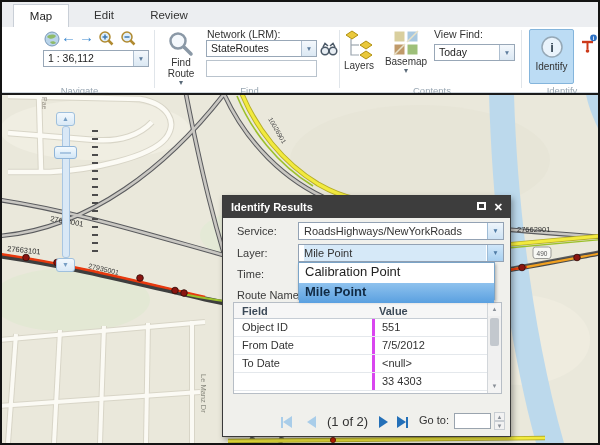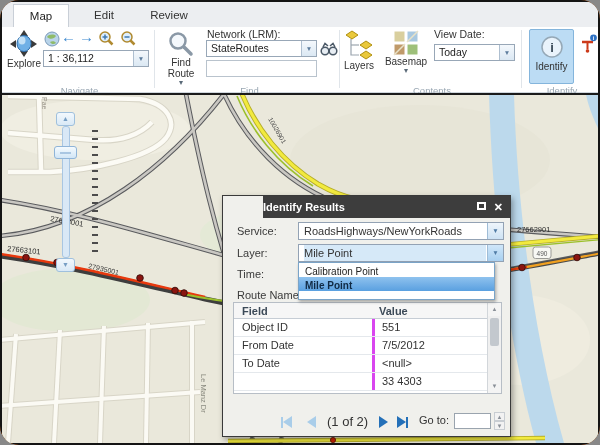--- a/index.html
+++ b/index.html
@@ -1,21 +1,20 @@
 <!DOCTYPE html>
 <html><head>
 <meta charset="utf-8">
 <style>
   * { margin:0; padding:0; box-sizing:border-box; }
   body { background:#888; font-family:"Liberation Sans", sans-serif; }
   .window{
     position:relative; width:600px; height:445px; background:#f97316;
     box-shadow: inset 0 0 0 2px #141414; overflow:hidden;
     font-family:"Liberation Sans", sans-serif;
-    border-radius:19px;
   }
   
   .tabbar{position:absolute;left:2px;top:2px;right:2px;height:25px;background:#eceef1;}
   .tab{position:absolute;top:2px;height:23px;line-height:23px;text-align:center;
        font-size:11.5px;color:#333;}
   .tab.active{background:#fff;border:1px solid #c9cfd7;border-bottom:none;color:#222;}
   
   .ribbon{position:absolute;left:2px;top:27px;right:2px;height:66px;background:#fff;
           border-bottom:1px solid #cfd6dd;}
   .gsep{position:absolute;top:3px;height:58px;width:1px;background:#e0e5ea;}
@@ -40,33 +39,33 @@
             border:1px solid #a9c6e2;border-radius:3px;}
   .zs-thumb{position:absolute;left:54px;top:146px;width:23px;height:13px;background:linear-gradient(#f4fafe,#d2e6f6);
             border:1px solid #8fb4d8;border-radius:3px;}
   .zs-thumb::after{content:"";position:absolute;left:5px;right:5px;top:5px;height:2px;background:#a9c6e2;}
   .zs-ticks{position:absolute;left:92px;top:130px;width:6px;height:126px;
             background:repeating-linear-gradient(180deg,#4c4c4c 0 2px,transparent 2px 8px);}
   
   .dialog{position:absolute;left:222px;top:195px;width:289px;height:242px;background:#f0f0ec;
           border:1px solid #3a3a3a;box-shadow:2px 3px 6px rgba(0,0,0,.35);font-size:11px;color:#333;}
   .dlg-title{position:absolute;left:0;top:0;right:0;height:22px;background:#3d3d3d;color:#fff;
-             font-weight:bold;font-size:11px;line-height:22px;margin-left:40px;}
+             font-weight:bold;font-size:11px;line-height:22px;padding-left:8px;}
   .dlg-max{position:absolute;right:24px;top:6px;width:9px;height:8px;border:2px solid #fff;}
   .dlg-close{position:absolute;right:7px;top:3px;color:#fff;font-size:11px;font-weight:bold;line-height:16px;}
   .dlg-lab{position:absolute;left:14px;font-size:11px;color:#3a3a3a;}
   .dcombo{position:absolute;left:75px;width:206px;height:18px;background:#fff;border:1px solid #93a2b4;}
   .dcombo .val{position:absolute;left:5px;top:0;bottom:0;right:17px;line-height:16px;font-size:11px;overflow:hidden;white-space:nowrap;}
   .dcombo .arr{position:absolute;right:0;top:0;bottom:0;width:16px;background:linear-gradient(#eef5fb,#cde2f4);
                border-left:1px solid #9fbcd6;color:#4f7ba5;font-size:6.5px;text-align:center;line-height:16px;}
   .dcombo.open .val{background:#d6e9f8;}
   .dcombo.open .arr{background:linear-gradient(#cfe6f9,#a9d0f0);}
   .dlist{position:absolute;left:75px;top:66px;width:197px;height:38px;background:#fff;
          border:1px solid #7aa4c8;box-shadow:1px 2px 3px rgba(0,0,0,.3);z-index:6;}
-  .dlist .opt{height:14px;line-height:18px;padding-left:6px;font-size:10px;color:#222;}
+  .dlist .opt{height:20px;line-height:18px;padding-left:6px;font-size:13px;color:#222;}
   .dlist .opt.sel{background:linear-gradient(#8fc2ee,#5aa0e0);font-weight:bold;color:#102a44;}
   .dtable{position:absolute;left:10px;top:106px;width:269px;height:92px;background:#fff;
           border:1px solid #b7bec6;}
   .thead{position:absolute;left:0;top:0;right:14px;height:16px;background:#f6f6f6;
          border-bottom:1px solid #c6cdd5;font-weight:bold;color:#3c4a58;}
   .trow{position:absolute;left:0;right:14px;height:18px;border-bottom:1px solid #e4e8ec;}
   .tc1{position:absolute;left:8px;top:0;bottom:0;width:118px;line-height:17px;overflow:hidden;white-space:nowrap;}
   .tc2{position:absolute;left:138px;top:0;bottom:0;right:2px;line-height:17px;border-left:3px solid #d946ef;padding-left:7px;overflow:hidden;white-space:nowrap;}
   .thead .tc2{border-left:none;}
   .vsb{position:absolute;right:0;top:0;bottom:0;width:14px;background:#f0f0f0;border-left:1px solid #d2d6da;}
@@ -90,31 +89,20 @@
 <div class="window">
 
   <div class="tabbar">
     <div class="tab active" style="left:11px;width:56px;">Map</div>
     <div class="tab" style="left:76px;width:52px;">Edit</div>
     <div class="tab" style="left:136px;width:62px;">Review</div>
   </div>
 
   <div class="ribbon">
 
-    <div style="position:absolute;left:3px;top:3px;width:38px;height:52px;">
-      <svg width="28" height="28" style="display:block;margin:0 auto;">
-        <polygon points="14,0 10,6 18,6" fill="#3a3a3a"></polygon>
-        <polygon points="14,27 10,21 18,21" fill="#3a3a3a"></polygon>
-        <polygon points="0,14 6,10 6,18" fill="#3a3a3a"></polygon>
-        <polygon points="27,14 21,10 21,18" fill="#3a3a3a"></polygon>
-        <ellipse cx="14" cy="13.5" rx="7" ry="8" fill="#6fb0e6" stroke="#2a6aa8" stroke-width="1"></ellipse>
-        <ellipse cx="12" cy="10.5" rx="3.5" ry="4" fill="#c2e0f6"></ellipse>
-      </svg>
-      <div class="btnlabel">Explore</div>
-    </div>
     <svg style="position:absolute;left:42px;top:4px;" width="16" height="16">
       <circle cx="8" cy="8" r="7" fill="#b9d4ea" stroke="#7a9ab8" stroke-width="1"></circle>
       <path d="M3,6 C5,3 10,3 12,5 C10,8 6,9 3,6 Z M6,11 C8,10 11,10 12,12 C10,14 7,13 6,11 Z" fill="#8fbb6a"></path>
     </svg>
     <div style="position:absolute;left:59px;top:1px;font-size:15px;font-weight:bold;color:#3e8ad0;">←</div>
     <div style="position:absolute;left:77px;top:1px;font-size:15px;font-weight:bold;color:#3e8ad0;">→</div>
     <svg style="position:absolute;left:96px;top:3px;" width="17" height="17">
       <circle cx="7" cy="7" r="5" fill="#ddeefc" stroke="#b08a30" stroke-width="1.5"></circle>
       <line x1="4.5" y1="7" x2="9.5" y2="7" stroke="#3e78b0" stroke-width="1.5"></line>
       <line x1="7" y1="4.5" x2="7" y2="9.5" stroke="#3e78b0" stroke-width="1.5"></line>
@@ -169,21 +157,21 @@
       <svg width="26" height="26" style="display:block;margin:0 auto;">
         <rect x="1" y="1" width="11" height="11" fill="#d9cf9e" stroke="#fff" stroke-width="1"></rect>
         <rect x="14" y="1" width="11" height="11" fill="#a8c8e0" stroke="#fff" stroke-width="1"></rect>
         <rect x="1" y="14" width="11" height="11" fill="#c09a6a" stroke="#fff" stroke-width="1"></rect>
         <rect x="14" y="14" width="11" height="11" fill="#9ec07a" stroke="#fff" stroke-width="1"></rect>
         <path d="M14,12 L25,1 M1,25 L12,14" stroke="#e8e2c8" stroke-width="1.5"></path>
       </svg>
       <div class="btnlabel">Basemap</div>
       <div class="caret">▾</div>
     </div>
-    <div class="rlabel" style="left:432px;top:1px;">View Date:</div>
+    <div class="rlabel" style="left:432px;top:1px;">View Find:</div>
     <div class="combo" style="left:432px;top:17px;width:81px;height:17px;">
       <div class="val">Today</div>
       <div class="arr">▼</div>
     </div>
     <div class="glabel" style="left:385px;width:90px;">Contents</div>
     <div class="gsep" style="left:519px;"></div>
 
     <div class="identify-btn">
       <svg width="24" height="24" style="display:block;margin:5px auto 0;">
         <circle cx="12" cy="12" r="10" fill="#e9f3fb" stroke="#95a8b6" stroke-width="1.5"></circle>

